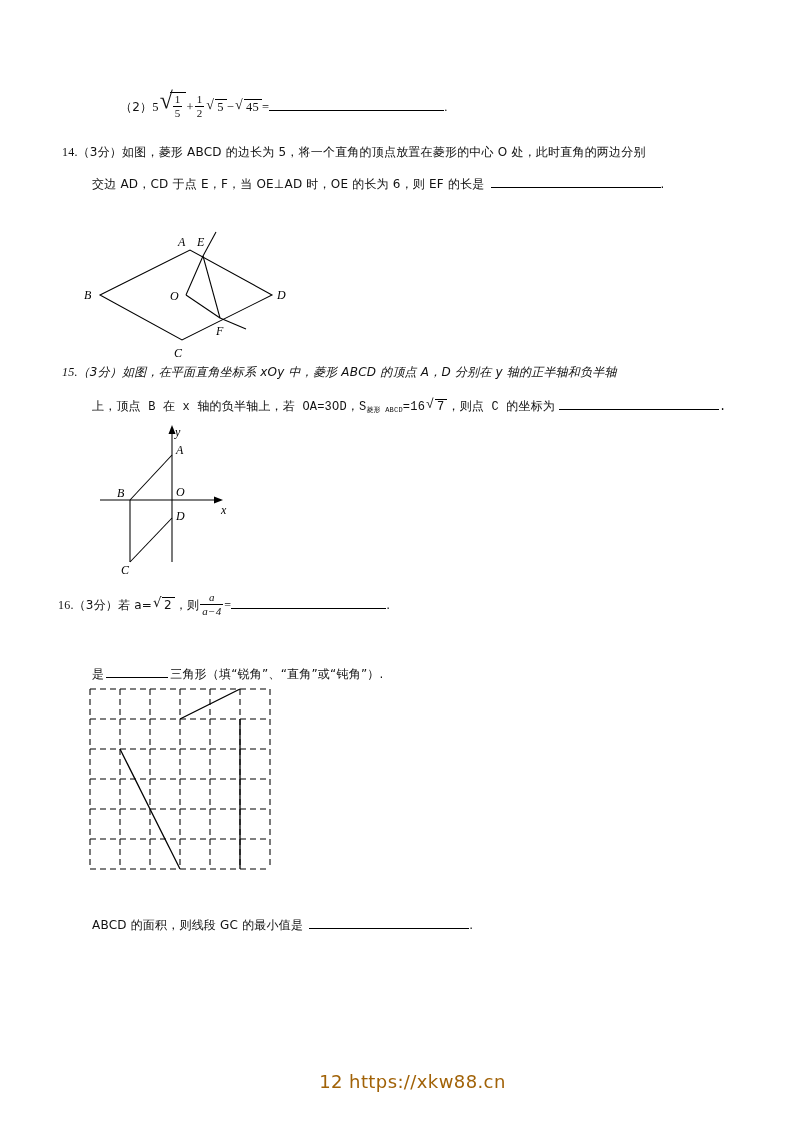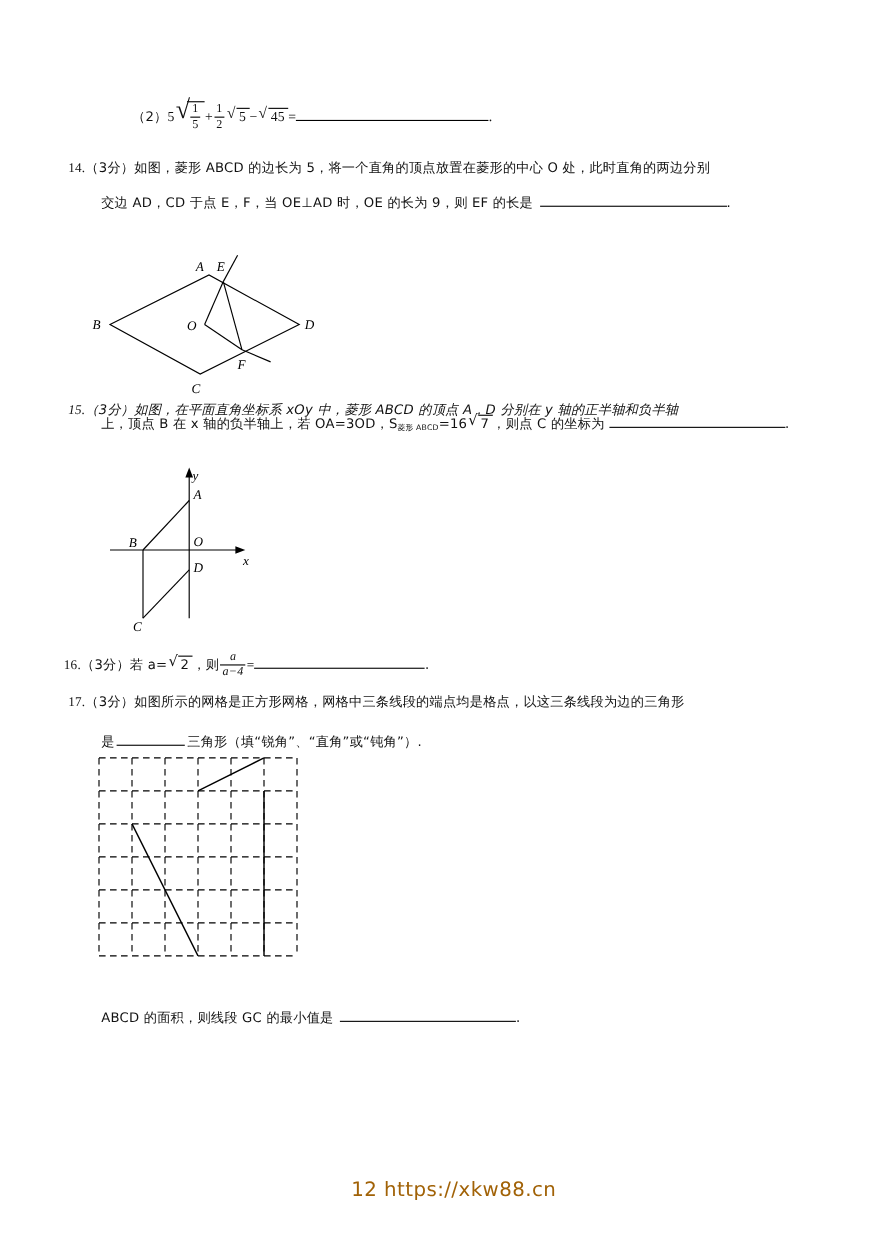--- a/index.html
+++ b/index.html
@@ -108,21 +108,21 @@
 <div class="page">
 
   <div class="qline" style="left:120px; top:92px;">
     <span class="cn">（2）</span><span class="num">5</span><span class="rad tall"><span class="rsym">√</span><span class="radbody"><span class="frac"><span class="top">1</span><span class="bar"></span><span class="bot">5</span></span></span></span><span class="num">+</span><span class="frac"><span class="top">1</span><span class="bar"></span><span class="bot">2</span></span><span class="rad"><span class="rsym">√</span><span class="radbody">5</span></span><span class="num">−</span><span class="rad"><span class="rsym">√</span><span class="radbody">45</span></span><span class="num">=</span><span class="blank" style="width:175px;"></span><span class="num">.</span>
   </div>
 
   <div class="qline cn" style="left:62px; top:146px;">
     <span class="num">14.</span><span>（3分）</span><span>如图，菱形 ABCD 的边长为 5，将一个直角的顶点放置在菱形的中心 O 处，此时直角的两边分别</span>
   </div>
   <div class="qline cn" style="left:92px; top:176px;">
-    <span>交边 AD，CD 于点 E，F，当 OE⊥AD 时，OE 的长为 9，则 EF 的长是</span><span class="blank" style="width:170px; margin-left:6px;"></span><span>.</span>
+    <span>交边 AD，CD 于点 E，F，当 OE⊥AD 时，OE 的长为 6，则 EF 的长是</span><span class="blank" style="width:170px; margin-left:6px;"></span><span>.</span>
   </div>
 
   <div class="fig" style="left:70px; top:228px;">
     <svg width="230" height="132" viewBox="0 0 230 132">
 
       <polygon points="30,67 120,22 202,67 112,112" fill="none" stroke="#000" stroke-width="1.05"></polygon>
 
       <line x1="107" y1="300" x2="107" y2="300" stroke="#000"></line>
 
       <line x1="116" y1="67" x2="133" y2="28" stroke="#000" stroke-width="1.05"></line>
@@ -139,21 +139,21 @@
       <text class="label" x="100" y="72">O</text>
       <text class="label" x="207" y="71">D</text>
       <text class="label" x="146" y="107">F</text>
       <text class="label" x="104" y="129">C</text>
     </svg>
   </div>
 
   <div class="qline cn" style="left:62px; top:366px;font-style:italic;">
     <span class="num">15.</span><span>（3分）</span><span>如图，在平面直角坐标系 xOy 中，菱形 ABCD 的顶点 A，D 分别在 y 轴的正半轴和负半轴</span>
   </div>
-  <div class="qline cn" style="left:92px; top:377px;">
+  <div class="qline cn" style="left:92px; top:398px;font-family:Liberation Mono, monospace;">
     <span>上，顶点 B 在 x 轴的负半轴上，若 OA=3OD，S</span><span class="sub">菱形 ABCD</span><span>=16</span><span class="rad"><span class="rsym">√</span><span class="radbody">7</span></span><span>，则点 C 的坐标为</span><span class="blank" style="width:160px; margin-left:4px;"></span><span>.</span>
   </div>
 
   <div class="fig" style="left:95px; top:422px;">
     <svg width="140" height="152" viewBox="0 0 140 152">
 
       <line x1="77" y1="8" x2="77" y2="140" stroke="#000" stroke-width="1.05"></line>
       <polygon points="77,3 73.5,12 80.5,12" fill="#000"></polygon>
 
       <line x1="5" y1="78" x2="122" y2="78" stroke="#000" stroke-width="1.05"></line>
@@ -170,23 +170,20 @@
       <text class="label" x="126" y="92">x</text>
       <text class="label" x="81" y="98">D</text>
       <text class="label" x="26" y="152">C</text>
     </svg>
   </div>
 
   <div class="qline cn" style="left:58px; top:592px;">
     <span class="num">16.</span><span>（3分）</span><span>若 a=</span><span class="rad"><span class="rsym">√</span><span class="radbody">2</span></span><span>，则</span><span class="frac"><span class="top it">a</span><span class="bar"></span><span class="bot it">a−4</span></span><span class="num">=</span><span class="blank" style="width:155px;"></span><span>.</span>
   </div>
 
-  <div class="qline cn" style="left:62px; top:632px;">
-    <span class="num">17.</span><span>（3分）</span><span>如图所示的网格是正方形网格，网格中三条线段的端点均是格点，以这三条线段为边的三角形</span>
-  </div>
   <div class="qline cn" style="left:92px; top:666px;">
     <span>是</span><span class="blank" style="width:62px; margin:0 2px;"></span><span>三角形（填“锐角”、“直角”或“钝角”）.</span>
   </div>
 
   <div class="fig" style="left:88px; top:687px;">
     <svg width="192" height="192" viewBox="0 0 192 192">
       <g stroke="#000" stroke-width="1.05" fill="none" stroke-dasharray="6,4">
         <line x1="2" y1="2" x2="182" y2="2"></line>
         <line x1="2" y1="32" x2="182" y2="32"></line>
         <line x1="2" y1="62" x2="182" y2="62"></line>

